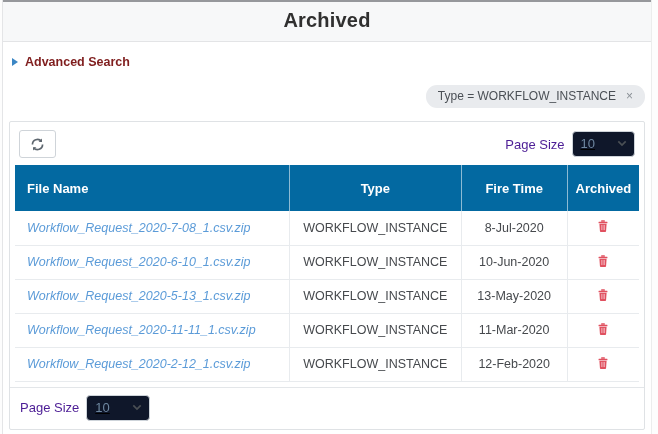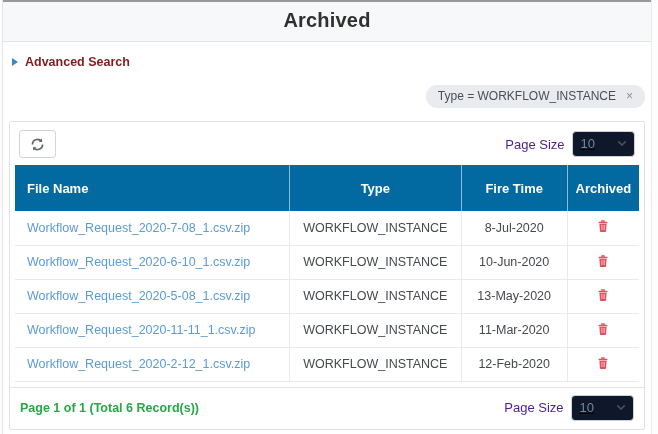--- a/index.html
+++ b/index.html
@@ -34,21 +34,21 @@
 
   
   .table-wrap { padding:0 5px 5px 5px; }
   table { width:100%; border-collapse:collapse; font-size:12.5px; table-layout:fixed; }
   col.c-file { width:44%; } col.c-type { width:27.5%; } col.c-fire { width:17%; } col.c-act { width:11.5%; }
   thead th { background:#0369a1; color:#fff; font-size:13px; font-weight:bold; height:46px; text-align:center; }
   thead th + th { border-left:1px solid rgba(255,255,255,.55);margin-top:37px; }
   thead th.left { text-align:left; padding-left:12px; }
   tbody td { height:34px; border-bottom:1px solid #e8ebee; color:#46494d; text-align:center; background:#fff; }
   tbody td + td { border-left:1px solid #e8ebee; }
-  tbody td.left { text-align:left; padding-left:12px; }
+  tbody td.left { text-align:left; padding-left:12px;font-style:italic; }
   tbody a { color:#5b9bd8; text-decoration:none; cursor:pointer; }
   .trash-btn { display:inline-flex; cursor:pointer; }
 
   
   .panel-footer { display:flex; justify-content:space-between; align-items:center; border-top:1px solid #e3e6e9; padding:7px 10px 8px 10px; }
   .summary { color:#28a745; font-weight:bold; font-size:12.5px; }
 </style>
 </head>
 <body>
 
@@ -139,21 +139,21 @@
                       <rect x="1.8" y="3.1" width="10.4" height="1.7" rx=".4" fill="#e0505f"></rect>
                       <rect x="4.8" y="1.4" width="4.4" height="1.7" rx=".4" fill="#e0505f"></rect>
                       <path d="M2.8 5.4h8.4l-.6 8.3c-.05.7-.6 1.2-1.3 1.2H4.7c-.7 0-1.25-.5-1.3-1.2L2.8 5.4z" fill="#e0505f"></path>
                       <rect x="5" y="6.7" width="1" height="6" fill="#f2aeb7"></rect>
                       <rect x="6.6" y="6.7" width="1" height="6" fill="#f2aeb7"></rect>
                       <rect x="8.2" y="6.7" width="1" height="6" fill="#f2aeb7"></rect>
                     </svg>
                   </span></td>
             </tr>
             <tr>
-              <td class="left"><a>Workflow_Request_2020-5-08_1.csv.zip</a></td>
+              <td class="left"><a>Workflow_Request_2020-5-13_1.csv.zip</a></td>
               <td>WORKFLOW_INSTANCE</td>
               <td>13-May-2020</td>
               <td><span class="trash-btn">
                     <svg width="12" height="14" viewBox="0 0 14 16">
                       <rect x="1.8" y="3.1" width="10.4" height="1.7" rx=".4" fill="#e0505f"></rect>
                       <rect x="4.8" y="1.4" width="4.4" height="1.7" rx=".4" fill="#e0505f"></rect>
                       <path d="M2.8 5.4h8.4l-.6 8.3c-.05.7-.6 1.2-1.3 1.2H4.7c-.7 0-1.25-.5-1.3-1.2L2.8 5.4z" fill="#e0505f"></path>
                       <rect x="5" y="6.7" width="1" height="6" fill="#f2aeb7"></rect>
                       <rect x="6.6" y="6.7" width="1" height="6" fill="#f2aeb7"></rect>
                       <rect x="8.2" y="6.7" width="1" height="6" fill="#f2aeb7"></rect>
@@ -188,21 +188,20 @@
                       <rect x="6.6" y="6.7" width="1" height="6" fill="#f2aeb7"></rect>
                       <rect x="8.2" y="6.7" width="1" height="6" fill="#f2aeb7"></rect>
                     </svg>
                   </span></td>
             </tr>
           </tbody>
         </table>
       </div>
 
       <div class="panel-footer">
-        <span class="summary">Page 1 of 1 (Total 6 Record(s))</span>
         <div class="pagesize">
           <span class="ps-label">Page Size</span>
           <span class="select-box">
             <span class="sel-val">10</span>
             <span style="display:inline-flex;">
               <svg width="10" height="7" viewBox="0 0 10 7">
                   <path d="M1.3 1.3 5 5l3.7-3.7" fill="none" stroke="#4a4f54" stroke-width="1.7"></path>
                 </svg>
             </span>
           </span>

